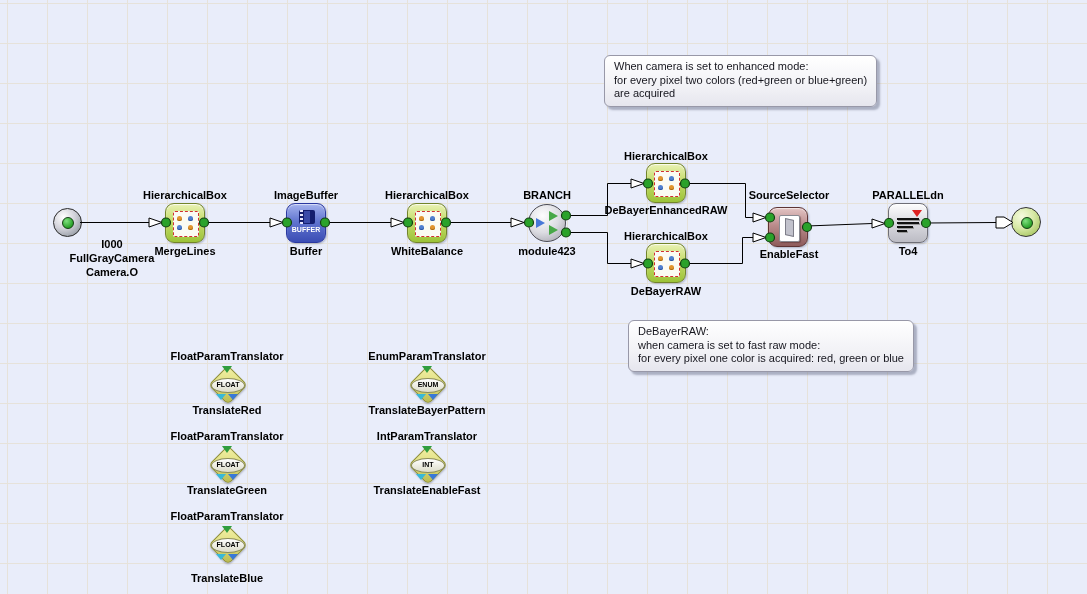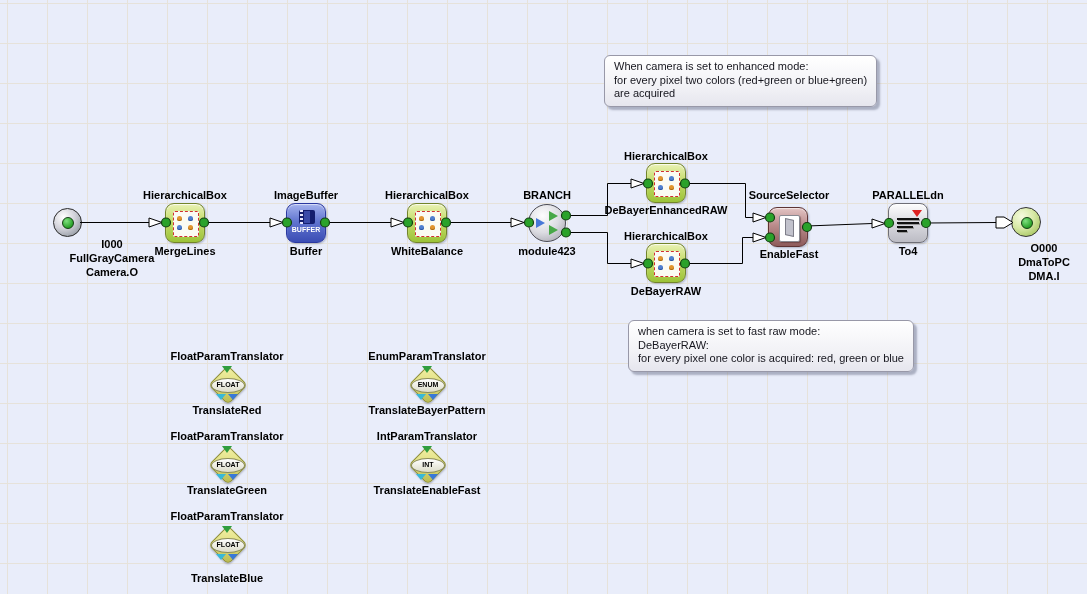--- a/index.html
+++ b/index.html
@@ -217,25 +217,20 @@
 
   <div class="lbl" style="left:606px;top:230px;width:120px;">HierarchicalBox</div>
   <div class="lbl" style="left:606px;top:285px;width:120px;">DeBayerRAW</div>
 
   <div class="lbl" style="left:729px;top:189px;width:120px;">SourceSelector</div>
   <div class="lbl" style="left:749px;top:248px;width:80px;">EnableFast</div>
 
   <div class="lbl" style="left:863px;top:189px;width:90px;">PARALLELdn</div>
   <div class="lbl" style="left:863px;top:245px;width:90px;">To4</div>
 
-  <div class="lbl lbl-left" style="left:1004px;top:241px;width:80px;">
-    <div>O000</div>
-      <div>DmaToPC</div>
-      <div>DMA.I</div>
-  </div>
 
   <div class="lbl" style="left:147px;top:350px;width:160px;">FloatParamTranslator</div>
   <div class="lbl" style="left:147px;top:404px;width:160px;">TranslateRed</div>
 
   <div class="lbl" style="left:147px;top:430px;width:160px;">FloatParamTranslator</div>
   <div class="lbl" style="left:147px;top:484px;width:160px;">TranslateGreen</div>
 
   <div class="lbl" style="left:147px;top:510px;width:160px;">FloatParamTranslator</div>
   <div class="lbl" style="left:147px;top:572px;width:160px;">TranslateBlue</div>
 
@@ -245,22 +240,22 @@
   <div class="lbl" style="left:347px;top:430px;width:160px;">IntParamTranslator</div>
   <div class="lbl" style="left:347px;top:484px;width:160px;">TranslateEnableFast</div>
 
   <div class="comment" style="left:604px;top:55px;">
     <div>When camera is set to enhanced mode:</div>
     <div>for every pixel two colors (red+green or blue+green)</div>
     <div>are acquired</div>
   </div>
 
   <div class="comment" style="left:628px;top:320px;">
+    <div>DeBayerRAW:</div>
     <div>when camera is set to fast raw mode:</div>
-    <div>DeBayerRAW:</div>
     <div>for every pixel one color is acquired: red, green or blue</div>
   </div>
 
   <svg class="wires" width="1087" height="594" viewBox="0 0 1087 594">
     <g stroke="#000" stroke-width="1" fill="none">
       <path d="M80,222.5 L149,222.5"></path>
       <path d="M204,222.5 L270,222.5"></path>
       <path d="M325,222.5 L391,222.5"></path>
       <path d="M446,222.5 L511,222.5"></path>
       <path d="M566,215.5 L607.5,215.5 L607.5,183.5 L631,183.5"></path>

